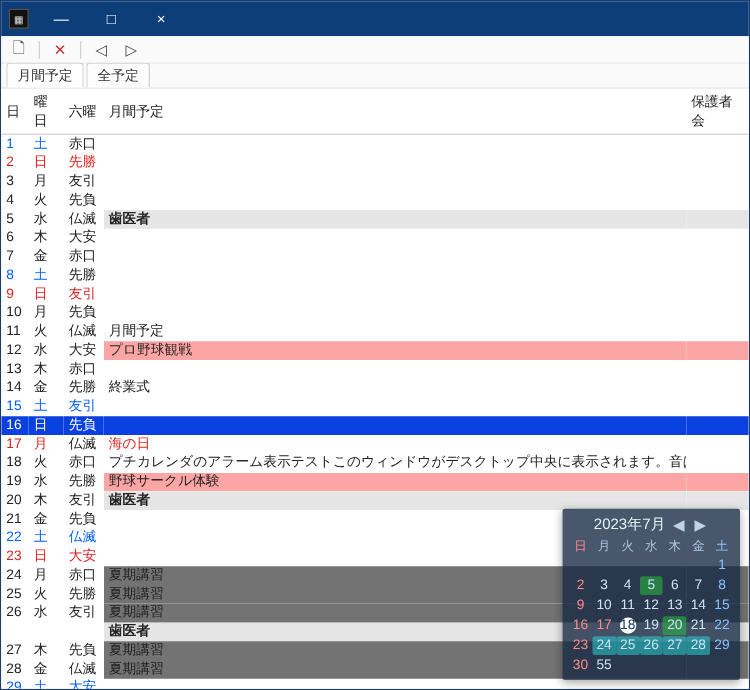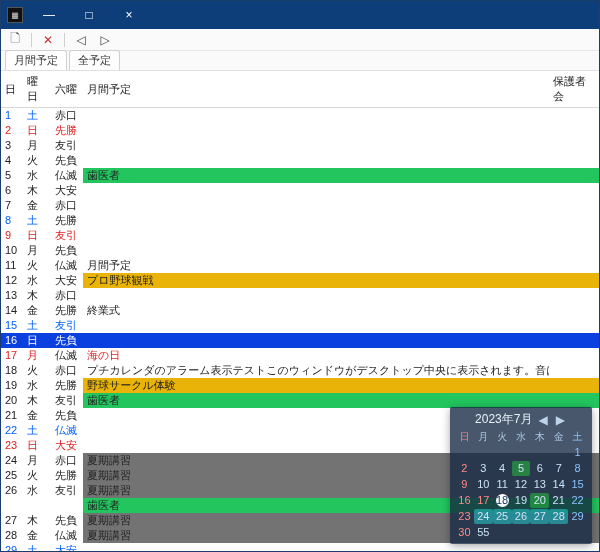--- a/index.html
+++ b/index.html
@@ -120,22 +120,22 @@
   col.c-cont  { }
   col.c-alarm { width: 50px; }
 
   .sat { color: #0060ff; }
   .sun { color: #e02020; }
   .holiday { color: #e02020; }
 
   tr.selected td { background: #0a3fe0; color: #fff; }
   tr.selected td.sat, tr.selected td.sun, tr.selected td.holiday { color:#fff; }
 
-  td.ev-green   { background: #22c55e; }
-  td.ev-magenta { background: #eab308; }
+  td.ev-green   { background: #e5e5e5; font-weight: bold; }
+  td.ev-magenta { background: #fca5a5; }
   td.ev-cyan    { background: #737373; }
 
   
   .mini {
     position: absolute;
     right: 8px; bottom: 8px;
     width: 142px;
     background: rgba(20, 40, 65, 0.78);
     border-radius: 2px;
     padding: 4px 5px 4px 5px;

